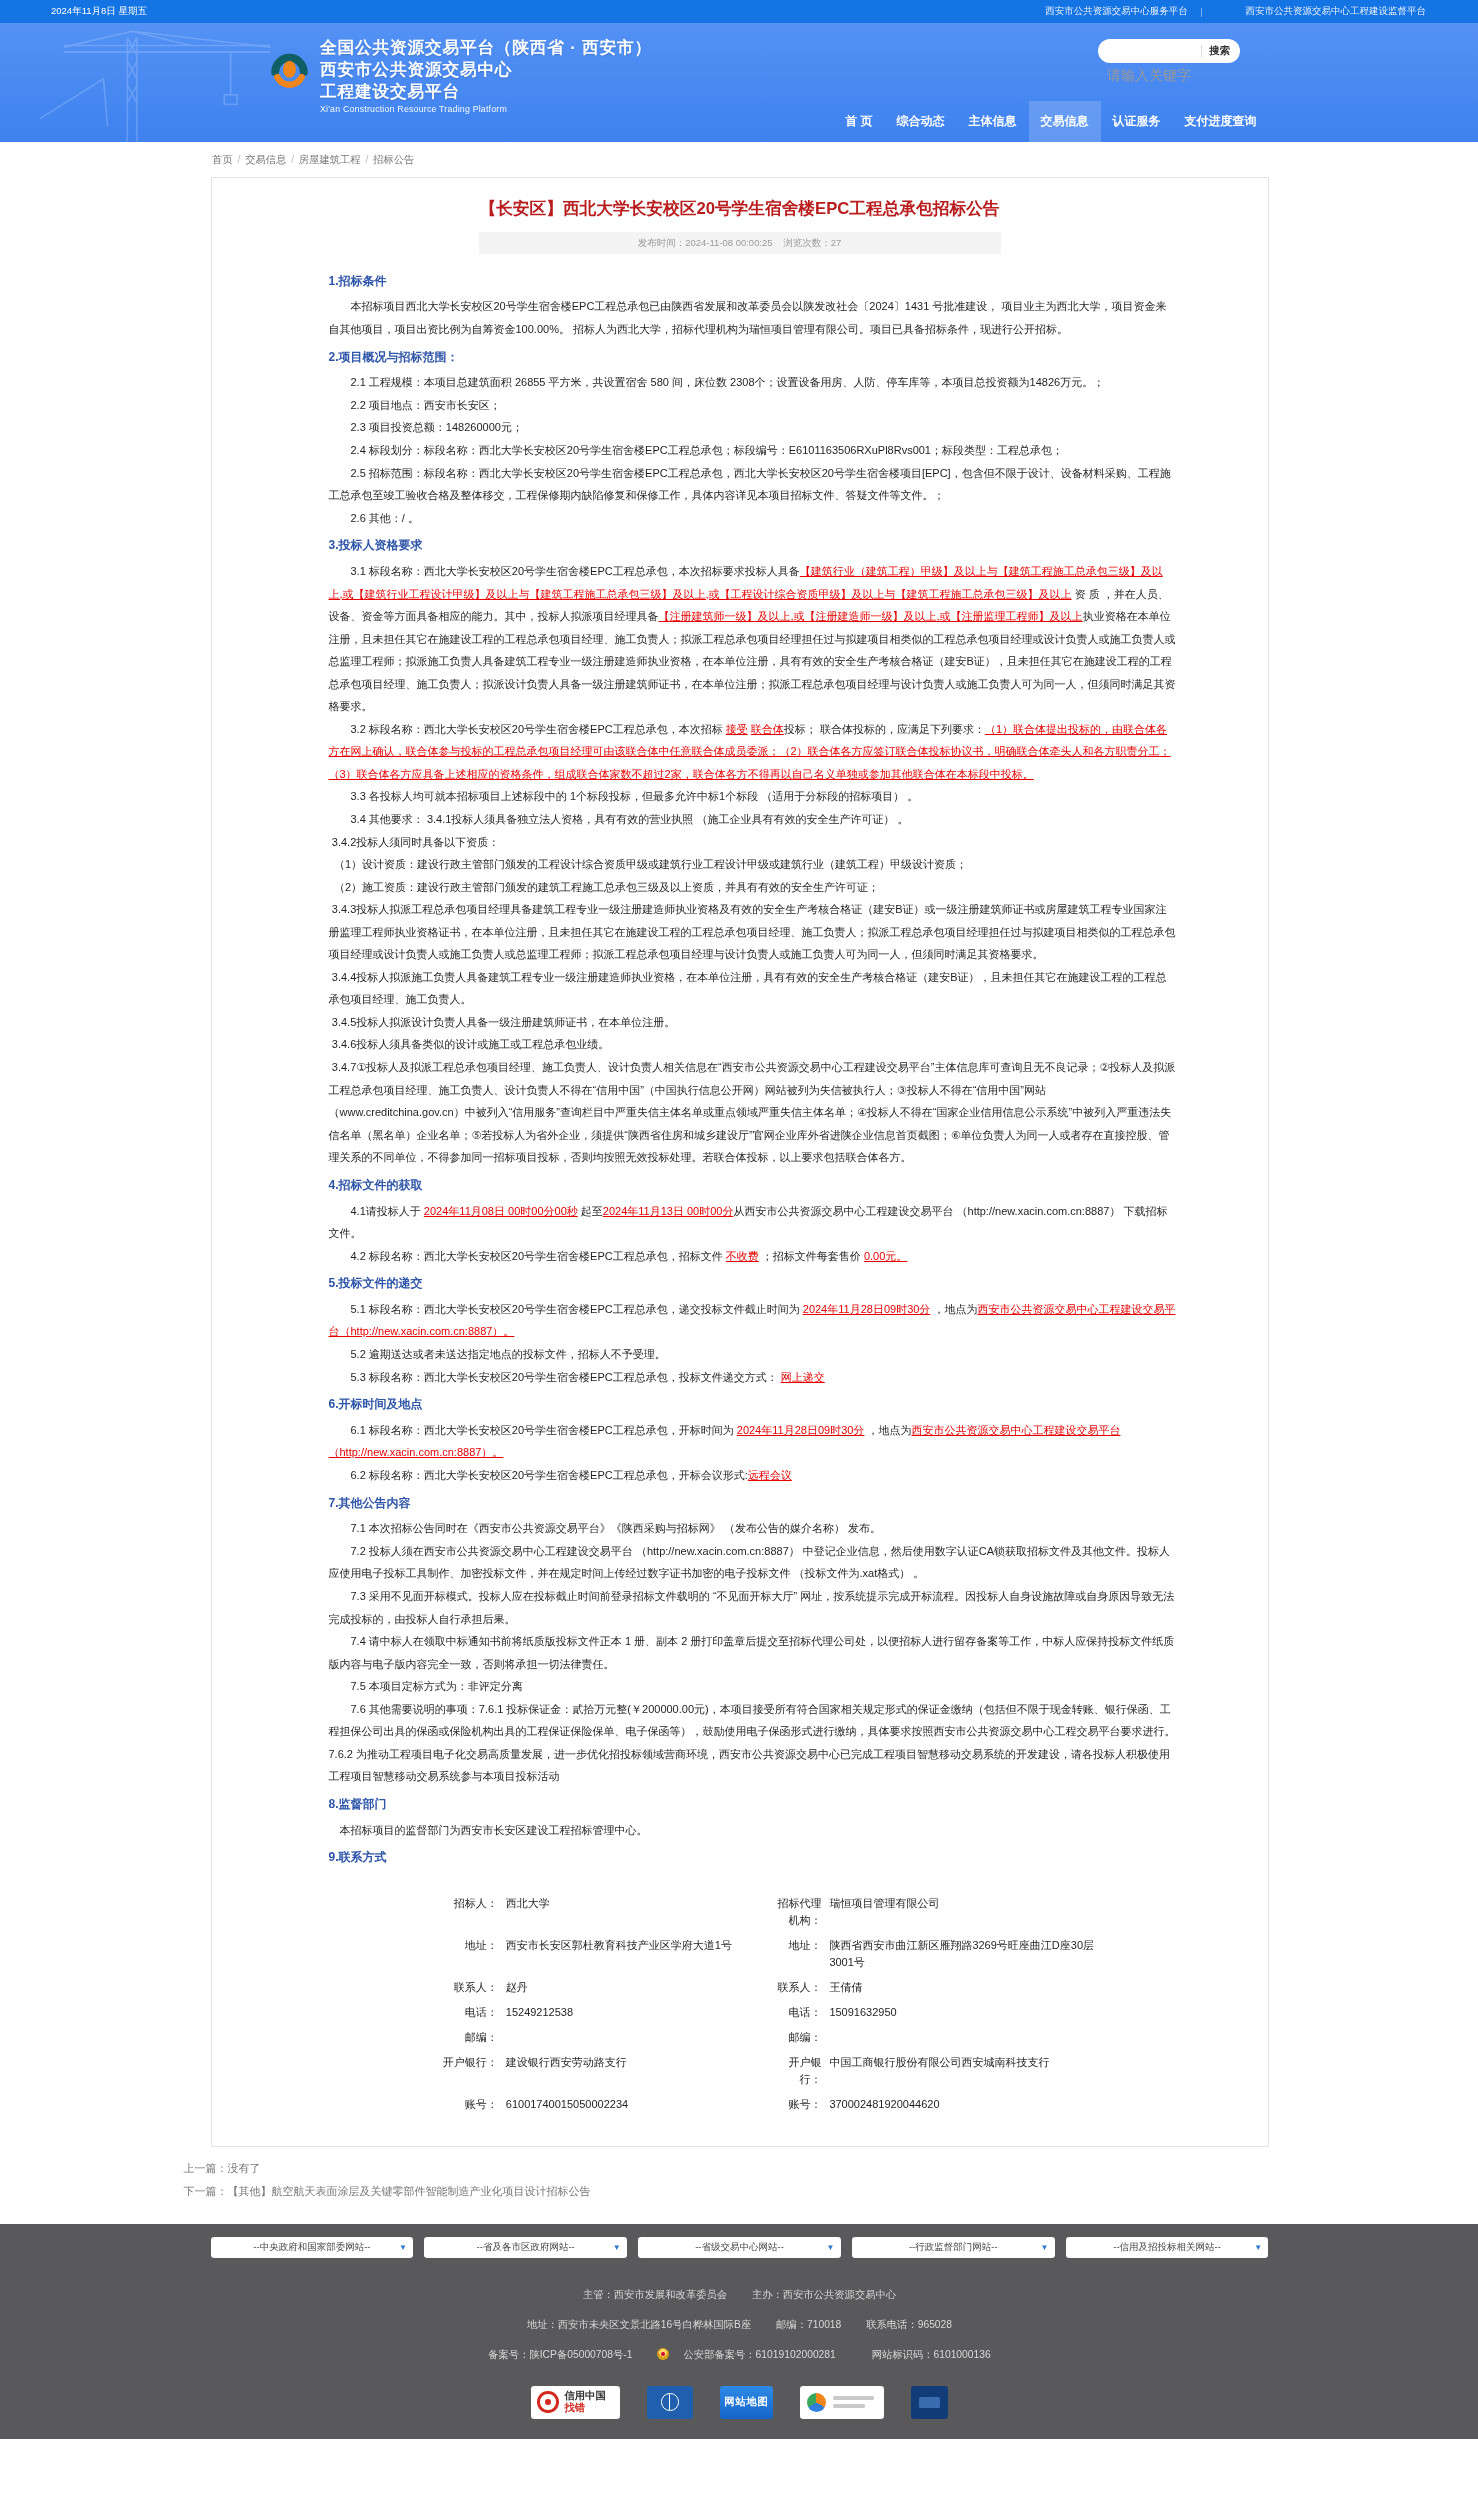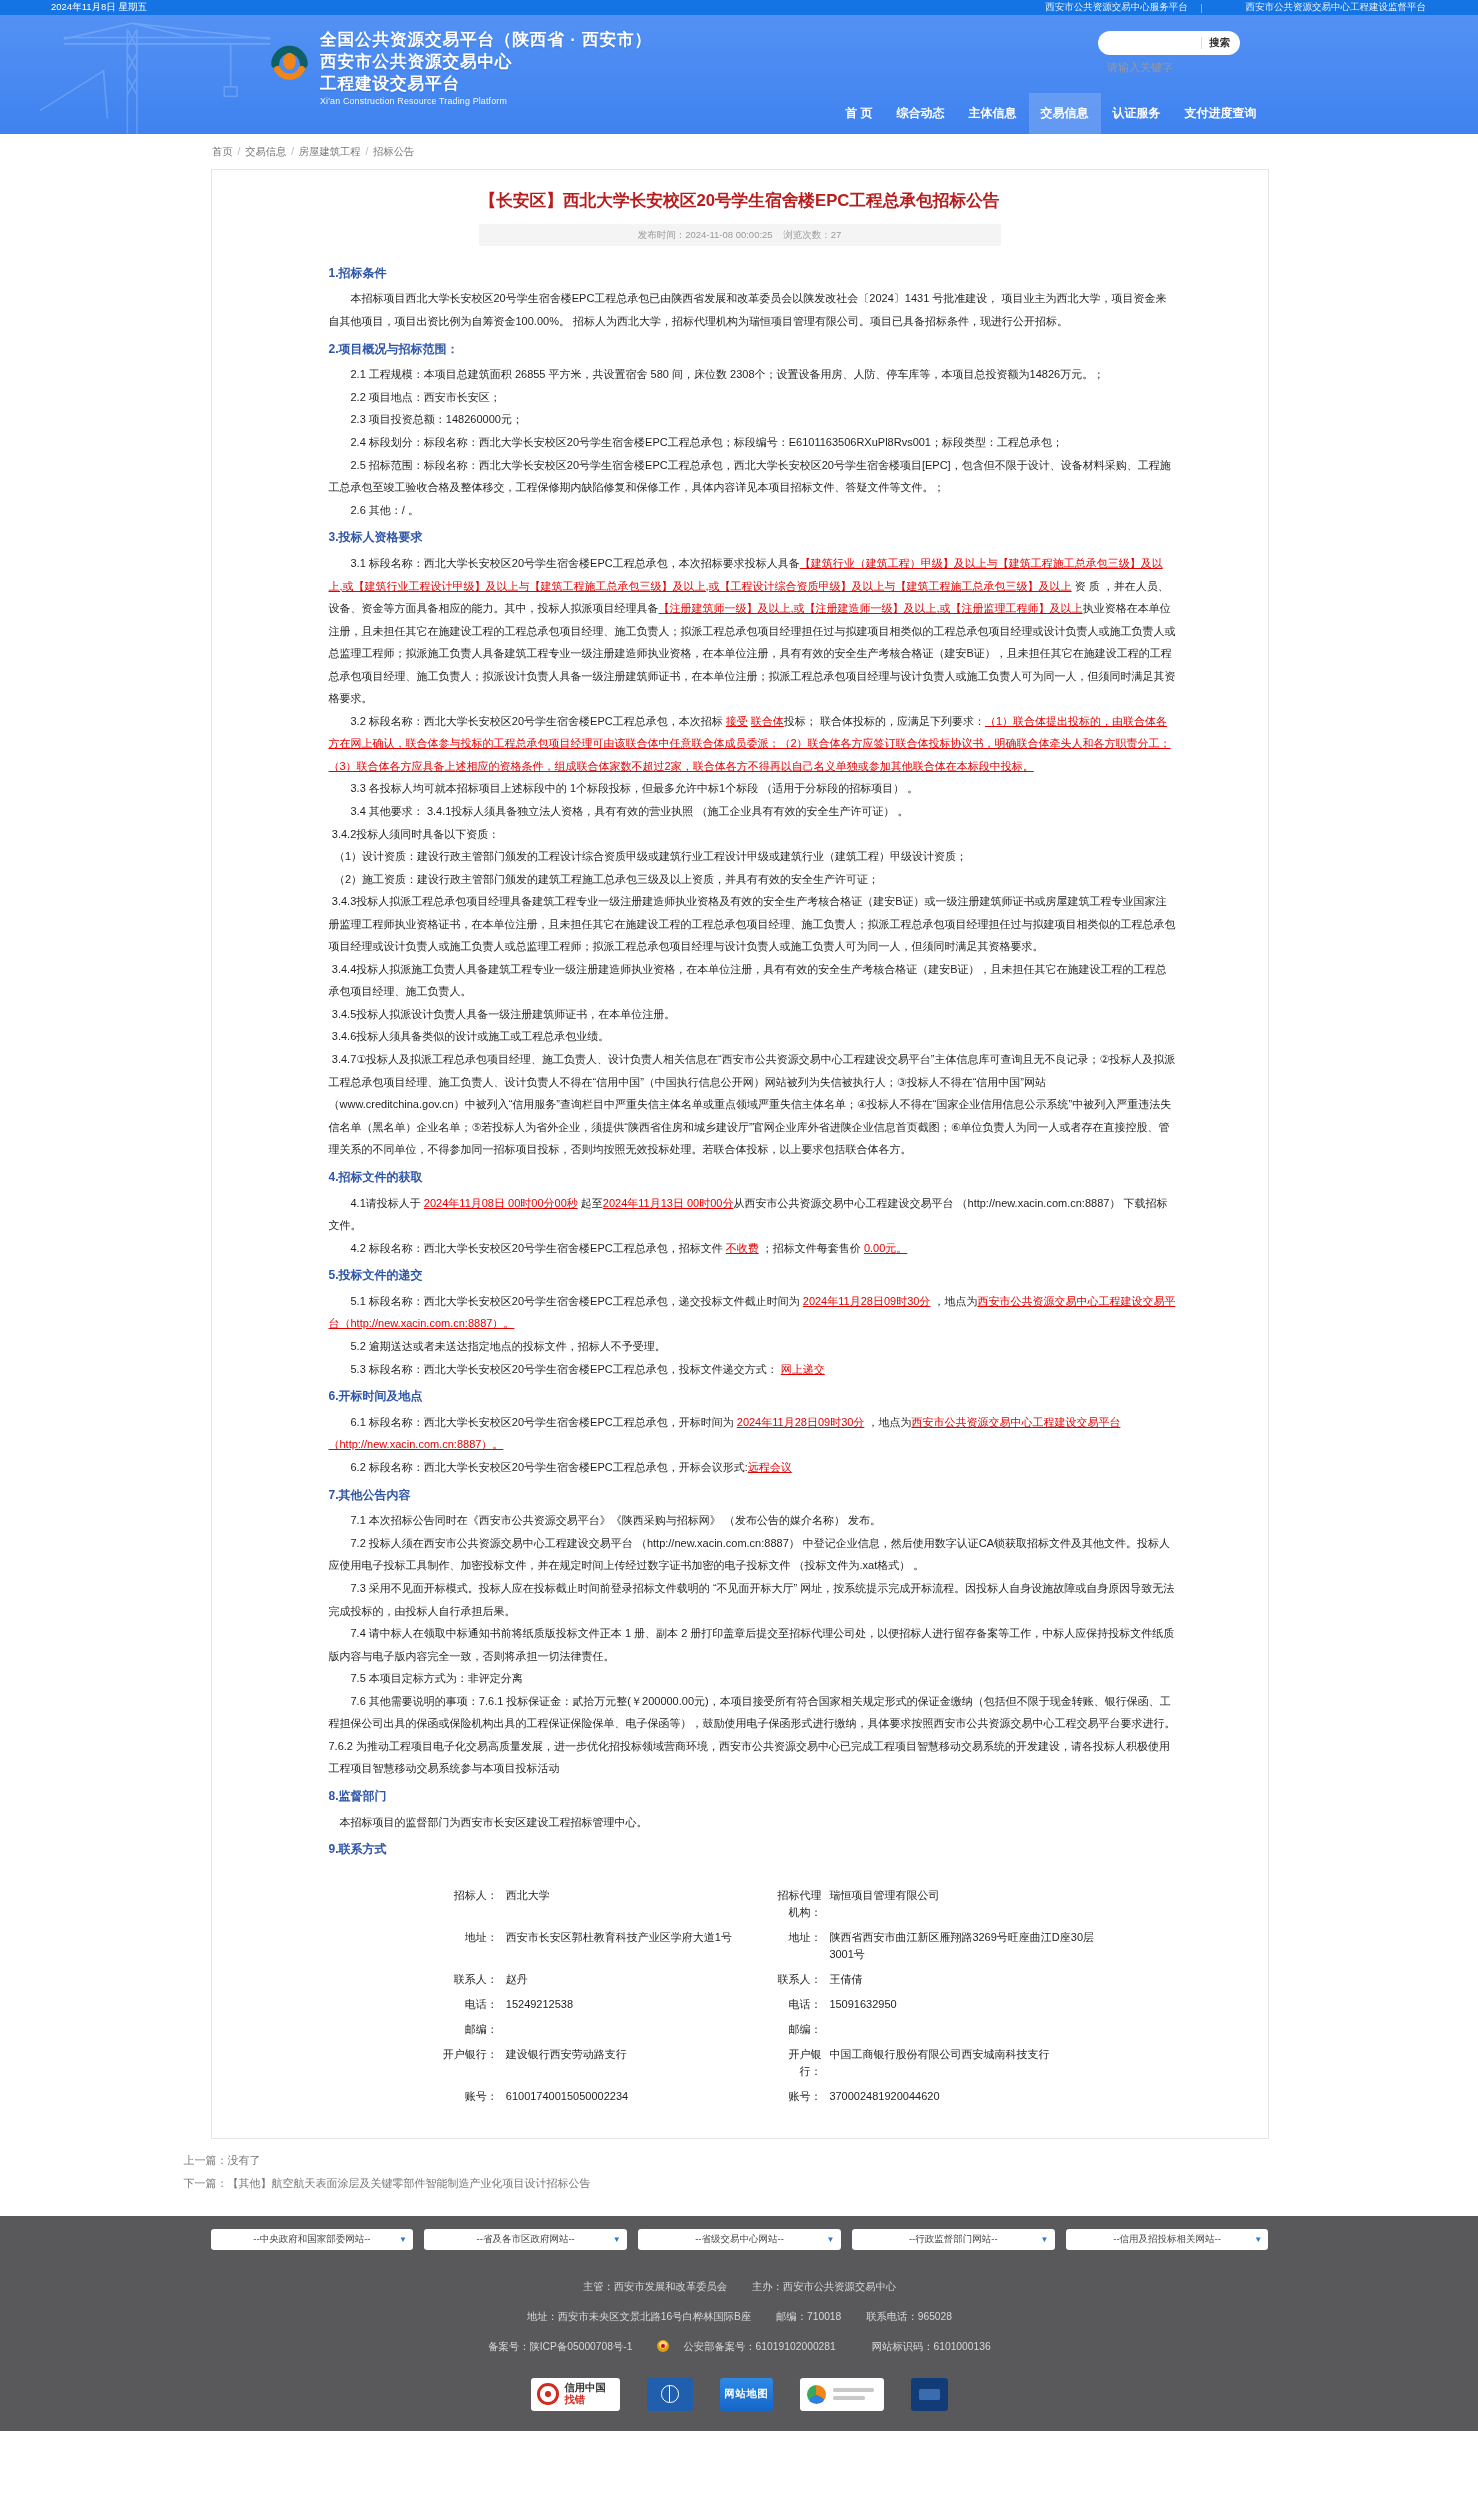--- a/index.html
+++ b/index.html
@@ -1,32 +1,32 @@
 <!DOCTYPE html>
 <html style="font-size:12.7px"><head>
 <meta charset="utf-8">
 <style>
   * { box-sizing:border-box; margin:0; padding:0; }
   body { width:1479px; background:#fff; font-family:"Liberation Sans","DejaVu Sans",sans-serif; color:#222; }
   
-  .topbar { height:15px; background:#1574e4; display:flex; align-items:center; justify-content:space-between; padding:0 53px 0 51px; }
+  .topbar { height:23px; background:#1574e4; display:flex; align-items:center; justify-content:space-between; padding:0 53px 0 51px; }
   .topbar .date { color:#fff; font-size:9.5px; }
   .topbar .plinks { display:flex; align-items:center; font-size:9.5px; color:rgba(255,255,255,.9); }
   .topbar .plinks a { color:rgba(255,255,255,.9); text-decoration:none;margin-left:30px; }
   .topbar .sep { margin:0 12.7px; color:rgba(255,255,255,.55); }
   
   .header { position:relative; height:119px; background:linear-gradient(180deg,#5391f4 0%,#3f82ef 100%); overflow:hidden; }
   .header .crane { position:absolute; left:32px; top:0; opacity:.45; }
   .header-inner { width:1058px; margin:0 auto; position:relative; height:100%; }
   .brand { position:absolute; left:57px; top:14.3px; display:flex; gap:9.5px; align-items:flex-start; }
   .brand-titles { color:#fff; line-height:1.3; }
   .brand-titles .t { font-size:16.7px; font-weight:bold; letter-spacing:0.8px; text-shadow:0 0.8px 1.6px rgba(0,0,0,.15); }
   .brand-titles .en { font-size:8.8px; opacity:.95; margin-top:1.6px; letter-spacing:0.2px; }
   .searchbox { position:absolute; right:29px; top:16px; width:142px; height:24px; background:#fff; border-radius:12px; display:flex; align-items:center; padding:0 3.2px 0 9.5px; }
-  .searchbox input { border:none; outline:none; flex:1; font-size:11px; color:#333; background:transparent; width:72px;margin-top:48px; }
+  .searchbox input { border:none; outline:none; flex:1; font-size:14px; color:#333; background:transparent; width:72px;margin-top:48px; }
   .searchbox input::placeholder { color:#999; }
   .searchbox .divider { width:0.8px; height:12.7px; background:#ddd; margin:0 6.4px; }
   .searchbox .sbtn { font-size:10.3px; font-weight:bold; color:#333; background:none; border:none; cursor:pointer; padding:0 6.4px 0 1.6px; }
   .nav { position:absolute; right:0; bottom:0; display:flex; height:41px; }
   .nav-item { padding:0 12px; line-height:41px; color:#fff; font-size:12px; font-weight:bold; cursor:pointer; white-space:nowrap; }
   .nav-item.active { background:rgba(255,255,255,.18); }
   
   .breadcrumb { width:1058px; margin:0 auto; padding:11px 1.6px 9.5px; font-size:10.3px; color:#999; }
   .breadcrumb span.c { color:#777; cursor:pointer; }
   .breadcrumb .bsep { margin:0 4.8px; color:#bbb; }

